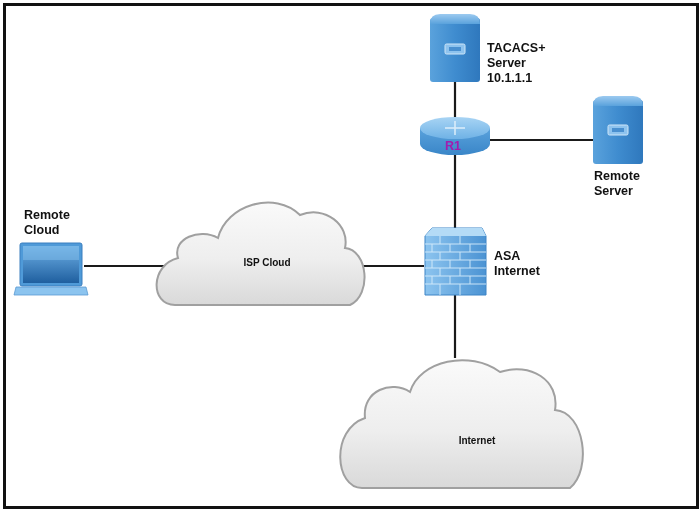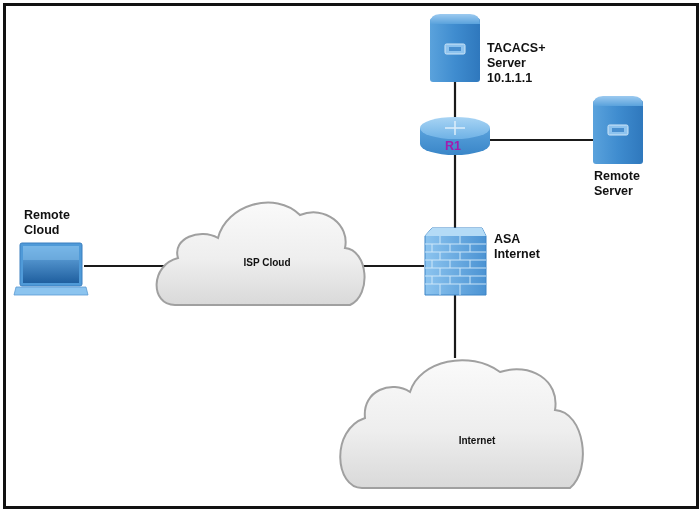--- a/index.html
+++ b/index.html
@@ -149,18 +149,18 @@
   <div>Server</div>
 </div>
 
 <div class="label" style="left:24px; top:208px;">
   <div>Remote</div>
   <div>Cloud</div>
 </div>
 
 <div class="cloud-label" style="left:212px; top:257px; width:110px;">ISP Cloud</div>
 
-<div class="label" style="left:494px; top:232px;">
+<div class="label" style="left:494px; top:249px;">
   <div>ASA</div>
   <div>Internet</div>
 </div>
 
 <div class="cloud-label" style="left:427px; top:435px; width:100px;">Internet</div>
 
 </body></html>

